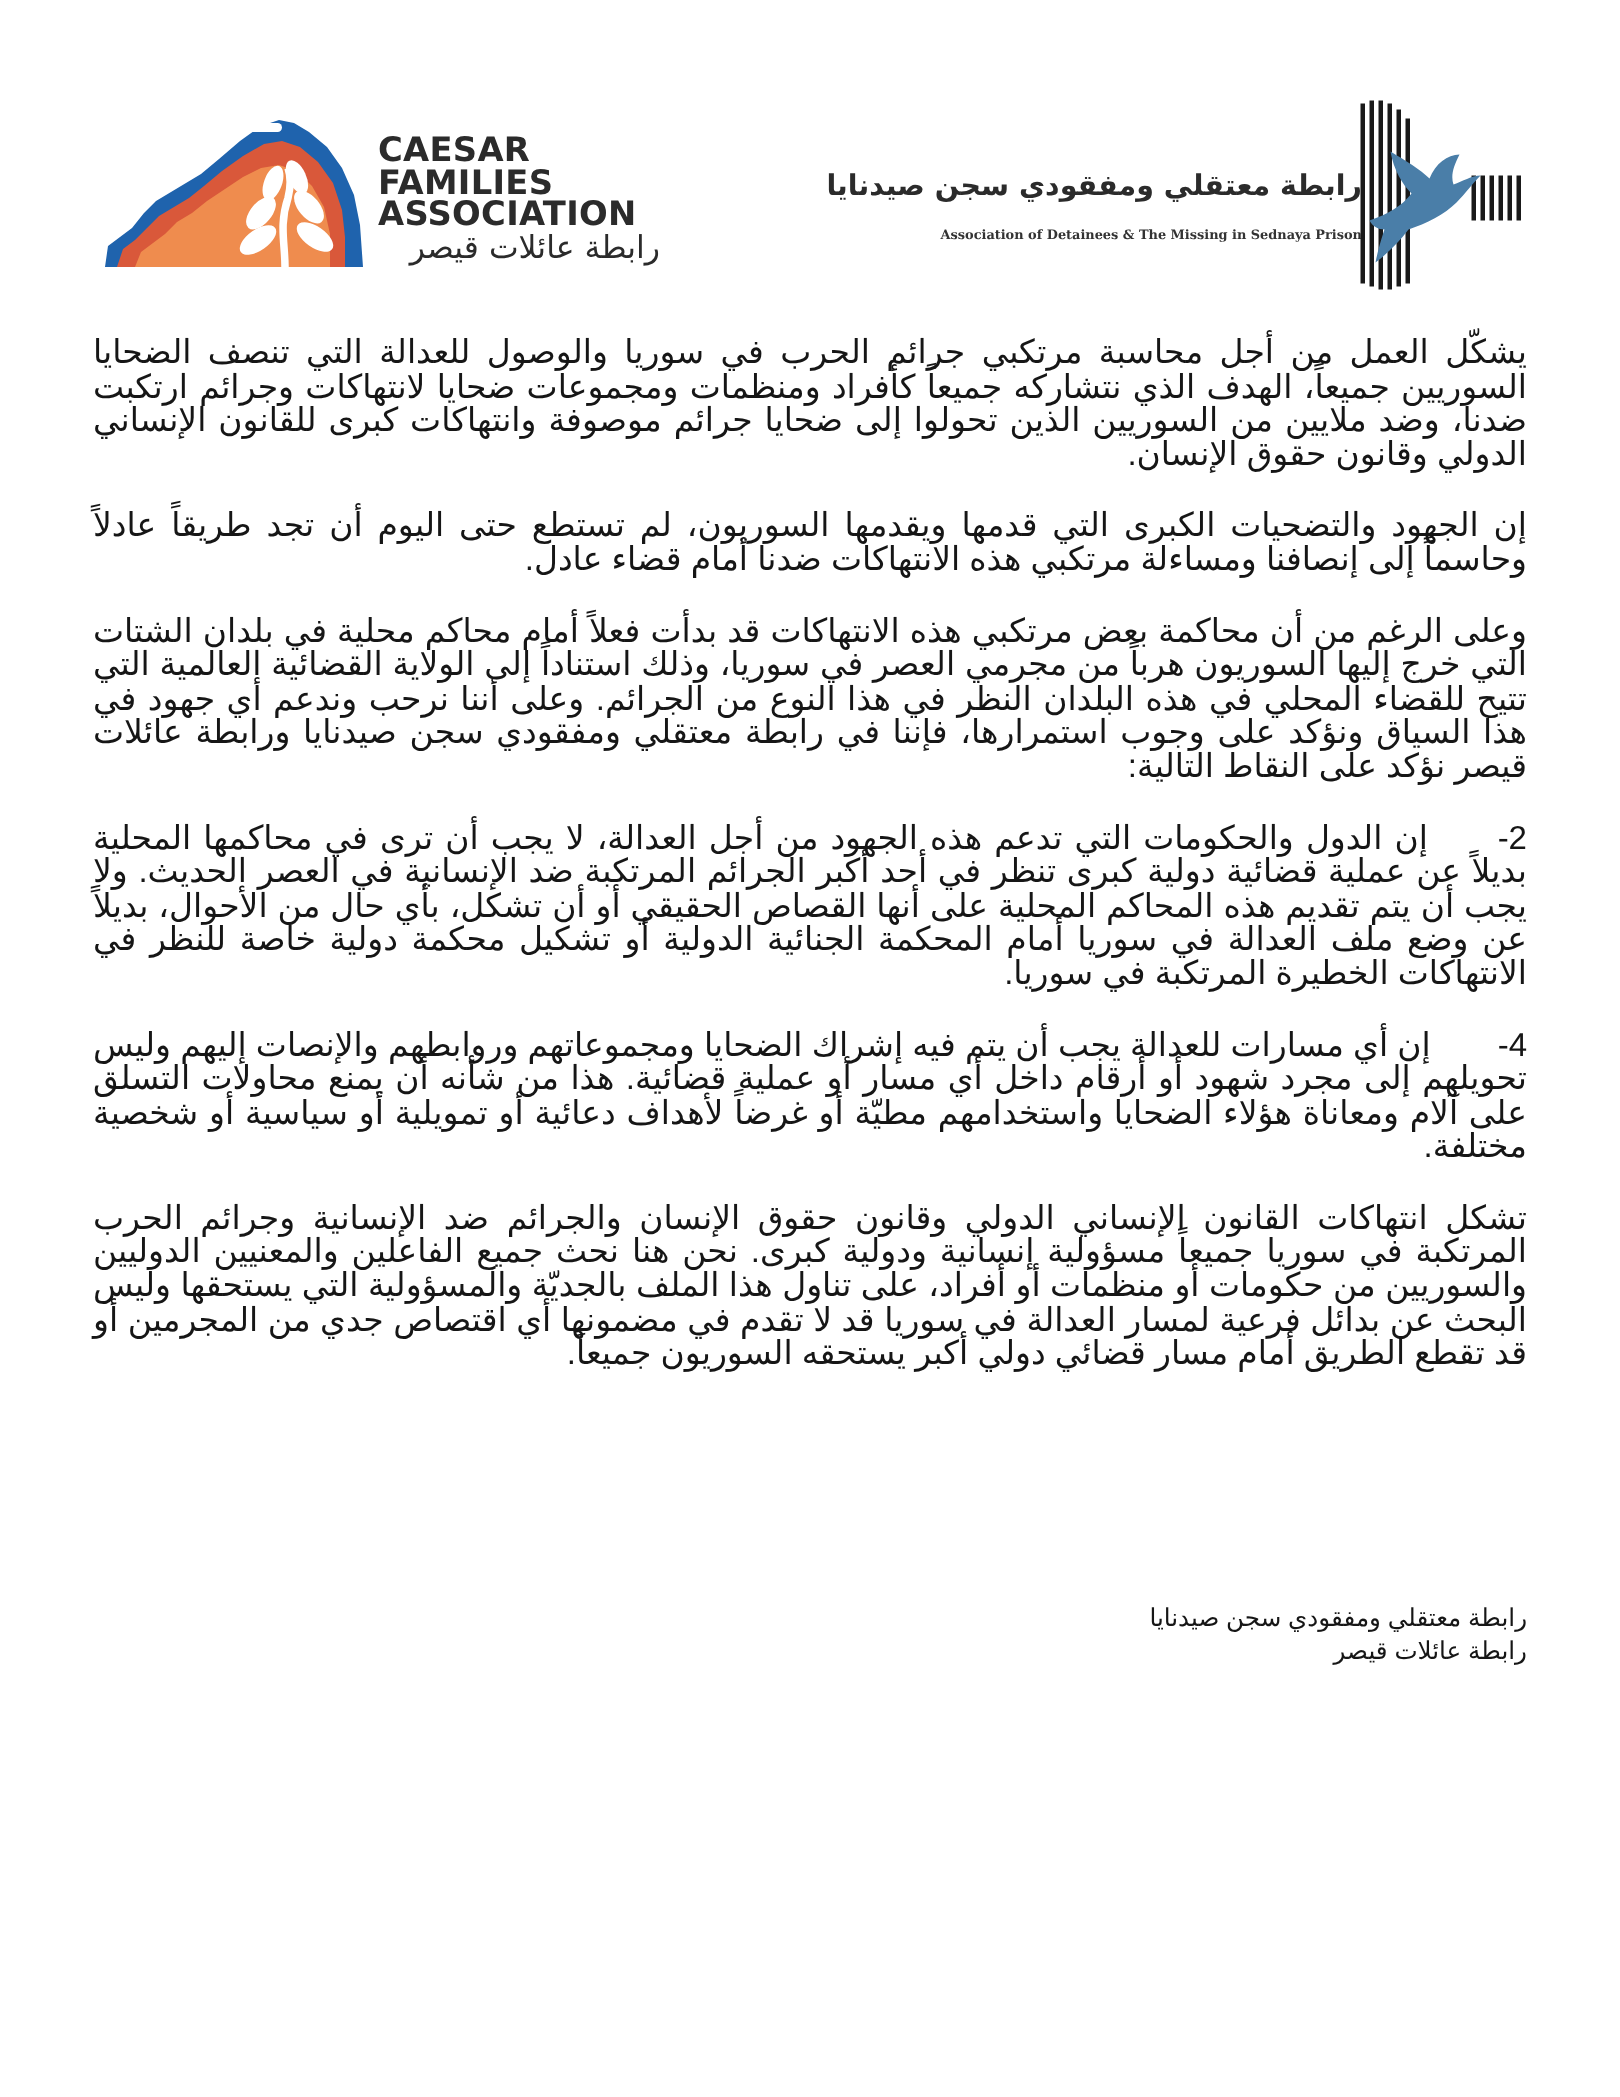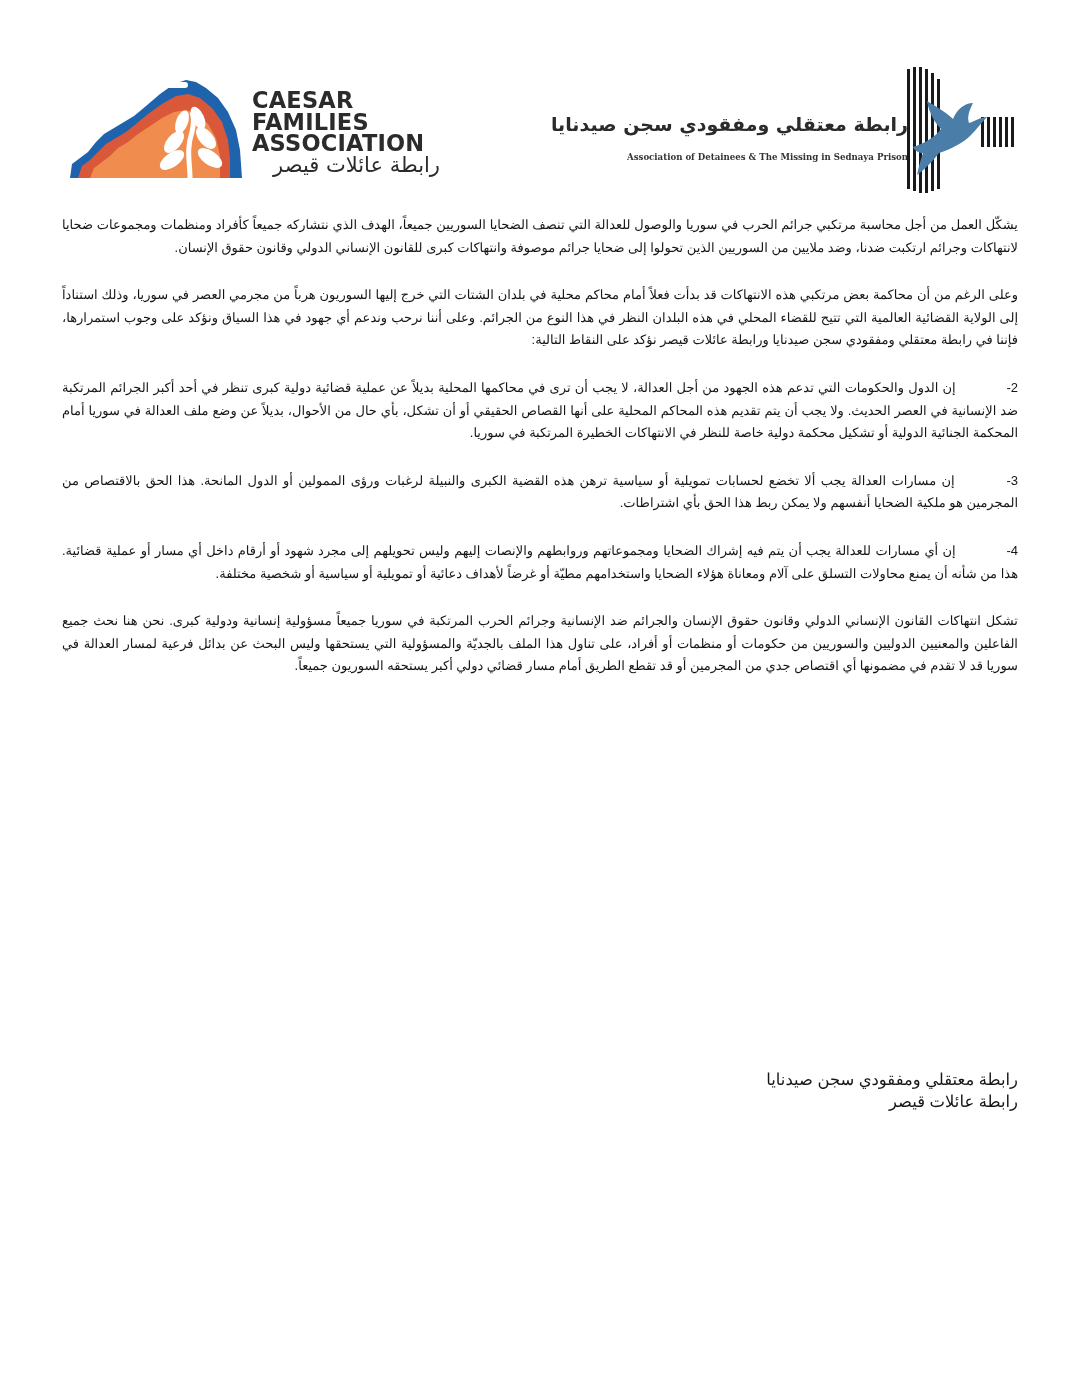--- a/index.html
+++ b/index.html
@@ -87,26 +87,26 @@
       font-size: 8.6px;
       font-weight: bold;
       color: #333333;
       white-space: nowrap;
       margin-top: 16px;
     }
     
     .doc-body {
       position: absolute;
       left: 62px;
-      top: 214px;
+      top: 224px;
       width: 956px;
       direction: rtl;
       text-align: justify;
       font-family: "Liberation Sans", sans-serif;
-      font-size: 13px;
+      font-size: 22px;
       line-height: 22.6px;
       color: #161616;
     }
     .doc-body p {
       margin: 0 0 25px 0;
     }
     .doc-body .point {
       margin-bottom: 25px;
     }
     .doc-body .num {
@@ -184,24 +184,24 @@
       <rect x="110" y="52" width="3" height="30"></rect>
       <rect x="116" y="52" width="3" height="30"></rect>
     </g>
 
     <path fill="#4a7ea8" d="M18,82 C30,78 40,72 46,64 C40,58 34,48 32,36 C42,42 52,48 58,54 C62,44 70,38 78,38 C74,46 72,52 74,58 C80,56 86,52 92,52 C86,58 82,64 76,70 C68,78 56,84 44,88 C38,96 30,104 22,110 C24,100 26,94 28,88 C24,88 20,86 18,82 Z"></path>
   </svg>
 </div>
 
 <div class="doc-body">
   <p>يشكّل العمل من أجل محاسبة مرتكبي جرائم الحرب في سوريا والوصول للعدالة التي تنصف الضحايا السوريين جميعاً، الهدف الذي نتشاركه جميعاً كأفراد ومنظمات ومجموعات ضحايا لانتهاكات وجرائم ارتكبت ضدنا، وضد ملايين من السوريين الذين تحولوا إلى ضحايا جرائم موصوفة وانتهاكات كبرى للقانون الإنساني الدولي وقانون حقوق الإنسان.</p>
+  <p>إن الجهود والتضحيات الكبرى التي قدمها ويقدمها السوريون، لم تستطع حتى اليوم أن تجد طريقاً عادلاً وحاسماً إلى إنصافنا ومساءلة مرتكبي هذه الانتهاكات ضدنا أمام قضاء عادل.</p>
   <p>وعلى الرغم من أن محاكمة بعض مرتكبي هذه الانتهاكات قد بدأت فعلاً أمام محاكم محلية في بلدان الشتات التي خرج إليها السوريون هرباً من مجرمي العصر في سوريا، وذلك استناداً إلى الولاية القضائية العالمية التي تتيح للقضاء المحلي في هذه البلدان النظر في هذا النوع من الجرائم. وعلى أننا نرحب وندعم أي جهود في هذا السياق ونؤكد على وجوب استمرارها، فإننا في رابطة معتقلي ومفقودي سجن صيدنايا ورابطة عائلات قيصر نؤكد على النقاط التالية:</p>
 
   <p class="point"><span class="num">-2</span> <span>إن الدول والحكومات التي تدعم هذه الجهود من أجل العدالة، لا يجب أن ترى في محاكمها المحلية بديلاً عن عملية قضائية دولية كبرى تنظر في أحد أكبر الجرائم المرتكبة ضد الإنسانية في العصر الحديث. ولا يجب أن يتم تقديم هذه المحاكم المحلية على أنها القصاص الحقيقي أو أن تشكل، بأي حال من الأحوال، بديلاً عن وضع ملف العدالة في سوريا أمام المحكمة الجنائية الدولية أو تشكيل محكمة دولية خاصة للنظر في الانتهاكات الخطيرة المرتكبة في سوريا.</span></p>
-  <p class="point"><span class="num">-3</span> <span>إن مسارات العدالة يجب ألا تخضع لحسابات تمويلية أو سياسية ترهن هذه القضية الكبرى والنبيلة لرغبات ورؤى الممولين أو الدول المانحة. هذا الحق بالاقتصاص من المجرمين هو ملكية الضحايا أنفسهم ولا يمكن ربط هذا الحق بأي اشتراطات.</span></p>
   <p class="point"><span class="num">-4</span> <span>إن أي مسارات للعدالة يجب أن يتم فيه إشراك الضحايا ومجموعاتهم وروابطهم والإنصات إليهم وليس تحويلهم إلى مجرد شهود أو أرقام داخل أي مسار أو عملية قضائية. هذا من شأنه أن يمنع محاولات التسلق على آلام ومعاناة هؤلاء الضحايا واستخدامهم مطيّة أو غرضاً لأهداف دعائية أو تمويلية أو سياسية أو شخصية مختلفة.</span></p>
 
   <p>تشكل انتهاكات القانون الإنساني الدولي وقانون حقوق الإنسان والجرائم ضد الإنسانية وجرائم الحرب المرتكبة في سوريا جميعاً مسؤولية إنسانية ودولية كبرى. نحن هنا نحث جميع الفاعلين والمعنيين الدوليين والسوريين من حكومات أو منظمات أو أفراد، على تناول هذا الملف بالجديّة والمسؤولية التي يستحقها وليس البحث عن بدائل فرعية لمسار العدالة في سوريا قد لا تقدم في مضمونها أي اقتصاص جدي من المجرمين أو قد تقطع الطريق أمام مسار قضائي دولي أكبر يستحقه السوريون جميعاً.</p>
 </div>
 
 <div class="signature">
   <span>رابطة معتقلي ومفقودي سجن صيدنايا</span>
   <span>رابطة عائلات قيصر</span>
 </div>
 

